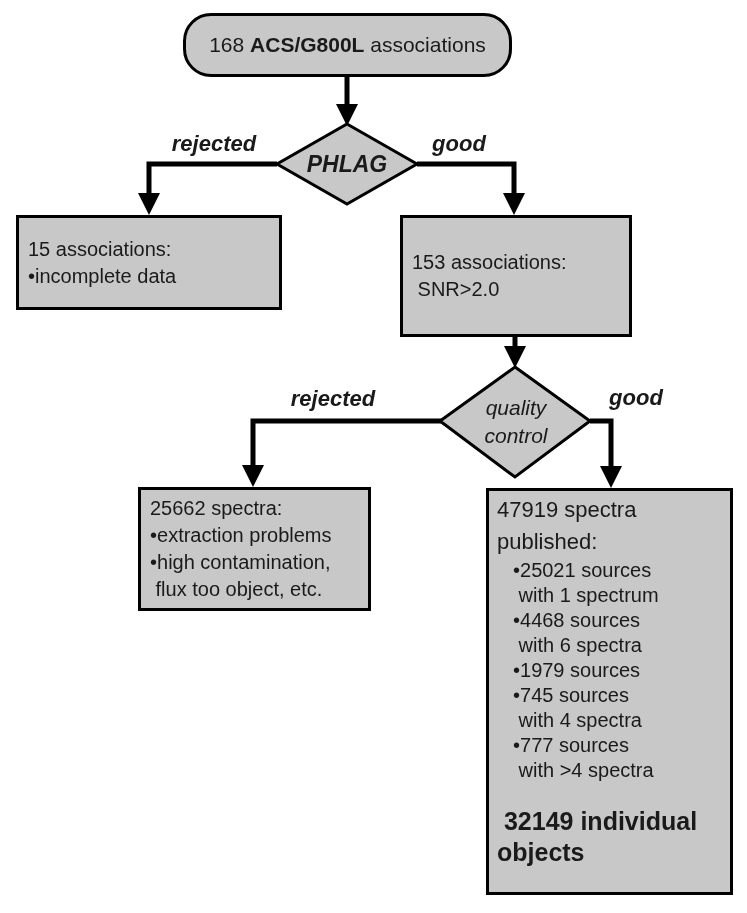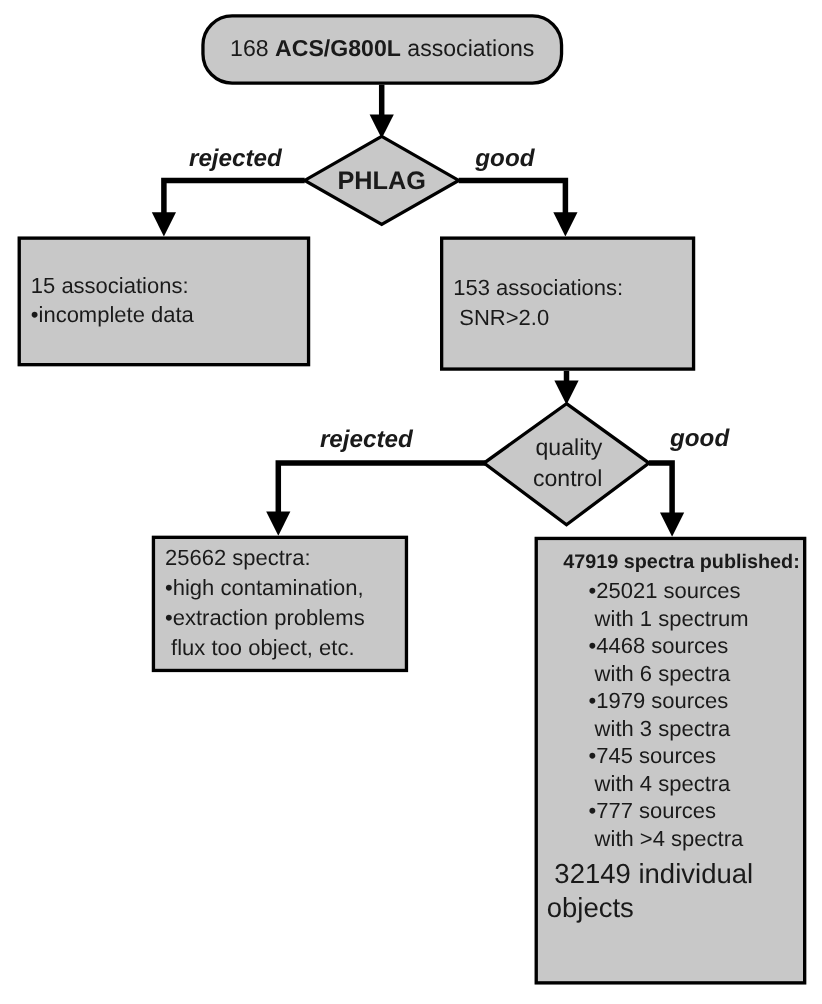--- a/index.html
+++ b/index.html
@@ -54,54 +54,54 @@
     left: 183px; top: 13px;
     width: 329px; height: 64px;
     align-items: center;
     border-radius: 28px;
   }
   #node-start .start-line {
     font-size: 21px;
     white-space: pre;
   }
   #node-start .em { font-weight: bold; }
-  #node-rejected-assoc { left: 16px;  top: 215px; width: 266px; height: 118px; }
+  #node-rejected-assoc { left: 16px;  top: 215px; width: 266px; height: 95px; }
   #node-good-assoc     { left: 400px; top: 215px; width: 232px; height: 122px; }
   #node-rejected-spec  { left: 138px; top: 487px; width: 233px; height: 124px; }
   #node-published {
     left: 486px; top: 488px;
     width: 247px; height: 407px;
     justify-content: flex-start;
     padding-top: 3px;
   }
   #node-published .pub-title {
-    font-size: 18px;
-    font-weight: bold;
+    font-size: 22px;
+    font-weight: normal;
     line-height: 32px;
-    padding-left: 23px;
+    padding-left: 8px;
   }
   #node-published .pub-line {
     font-size: 20px;
     line-height: 25px;
     white-space: pre;
-    padding-left: 8px;
-    margin-left: 38px;
+    padding-left: 24px;
   }
   #node-published .pub-footer {
     font-size: 25px;
-    font-weight: normal;
+    font-weight: bold;
     line-height: 31px;
-    margin-top: 4px;
+    margin-top: 23px;
     white-space: pre-wrap;
     padding-left: 8px;
   }
   .diamond-label {
     position: absolute;
-    text-align: right;
+    text-align: center;
     transform: translateX(-50%);
+    font-style: italic;
   }
   #label-phlag {
     left: 347px; top: 151px;
     font-size: 23px;
     font-weight: bold;
   }
   #label-quality {
     left: 516px; top: 394px;
     font-size: 21px;
     line-height: 28px;
@@ -168,33 +168,32 @@
     <div class="box-line">•incomplete data</div>
   </div>
 
   <div class="node" id="node-good-assoc">
     <div class="box-line">153 associations:</div>
     <div class="box-line"> SNR&gt;2.0</div>
   </div>
 
   <div class="node" id="node-rejected-spec">
     <div class="box-line">25662 spectra:</div>
+    <div class="box-line">•extraction problems</div>
     <div class="box-line">•high contamination,</div>
-    <div class="box-line">•extraction problems</div>
     <div class="box-line"> flux too object, etc.</div>
   </div>
 
   <div class="node" id="node-published">
     <div class="pub-title">47919 spectra published:</div>
     <div class="pub-line">•25021 sources</div>
     <div class="pub-line"> with 1 spectrum</div>
     <div class="pub-line">•4468 sources</div>
     <div class="pub-line"> with 6 spectra</div>
     <div class="pub-line">•1979 sources</div>
-    <div class="pub-line"> with 3 spectra</div>
     <div class="pub-line">•745 sources</div>
     <div class="pub-line"> with 4 spectra</div>
     <div class="pub-line">•777 sources</div>
     <div class="pub-line"> with &gt;4 spectra</div>
     <div class="pub-footer"> 32149 individual objects</div>
   </div>
 
 </div>
 
 </body></html>

